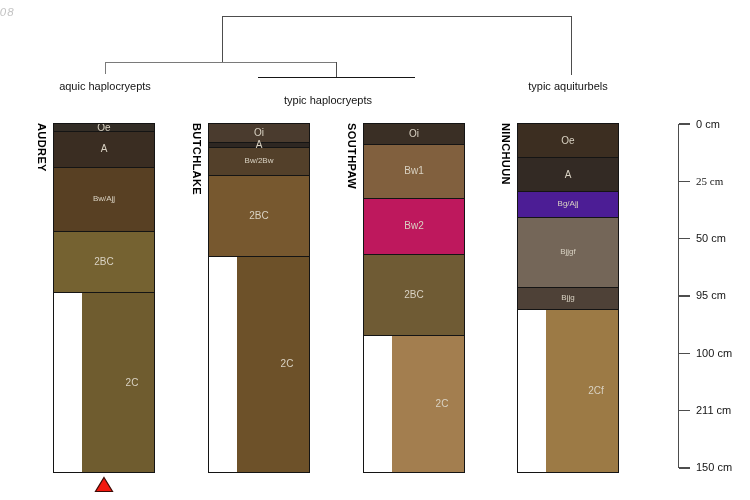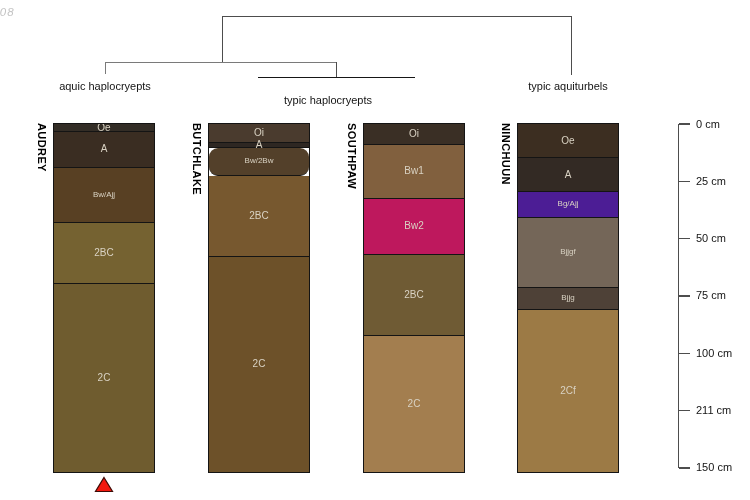--- a/index.html
+++ b/index.html
@@ -22,21 +22,21 @@
   
   .column{
     position:absolute;box-sizing:border-box;border:1.5px solid #141414;
     display:flex;flex-direction:column;overflow:hidden;
   }
   .horizon{
     position:relative;width:100%;box-sizing:border-box;
     display:flex;align-items:center;justify-content:center;
   }
   .horizon.hb{border-bottom:1.5px solid #141414;}
-  .horizon:last-child{flex:1;}
+  .horizon:last-child{flex:1;margin-left:28px;}
   .hlabel{
     color:#d9d2c3;font-size:10px;line-height:0;white-space:nowrap;
   }
   .hlabel.small{font-size:8px;}
   .profile-name{
     position:absolute;writing-mode:vertical-rl;font-weight:bold;font-size:11px;
     color:#000;white-space:nowrap;letter-spacing:0.4px;
   }
   
   .axisline,.tick{position:absolute;background:#4d4d4d;}
@@ -66,42 +66,42 @@
 
   <div id="profiles">
       <div class="profile-name" style="left: 36px; top: 123px;">AUDREY</div>
       <div class="column" style="left: 53px; top: 123px; width: 102px; height: 350px;">
         <div class="horizon hb" style="height: 8.02655px; background: rgb(51, 45, 38);">
           <div class="hlabel">Oe</div>
         </div>
         <div class="horizon hb" style="height: 35.5461px; background: rgb(58, 45, 34);">
           <div class="hlabel">A</div>
         </div>
-        <div class="horizon hb" style="height: 55px; background: rgb(88, 64, 35);">
+        <div class="horizon hb" style="height: 64px; background: rgb(88, 64, 35);">
           <div class="hlabel small">Bw/Ajj</div>
         </div>
         <div class="horizon hb" style="height: 61.9191px; background: rgb(117, 98, 49);">
           <div class="hlabel">2BC</div>
         </div>
         <div class="horizon" style="height: 189.197px; background: rgb(111, 92, 47);">
           <div class="hlabel">2C</div>
         </div>
       </div>
       <div class="tri" style="left: 94px; top: 476px;"><svg width="20" height="17" viewBox="0 0 20 17">
           <polygon points="10,1.5 18.5,15.5 1.5,15.5" fill="#f2190f" stroke="#3d0b06" stroke-width="1.2"></polygon>
         </svg></div>
       <div class="profile-name" style="left: 191px; top: 123px;">BUTCHLAKE</div>
       <div class="column" style="left: 208px; top: 123px; width: 102px; height: 350px;">
         <div class="horizon hb" style="height: 19.4931px; background: rgb(74, 59, 46);">
           <div class="hlabel">Oi</div>
         </div>
         <div class="horizon hb" style="height: 4.5866px; background: rgb(46, 39, 34);">
           <div class="hlabel">A</div>
         </div>
-        <div class="horizon hb" style="height: 27.5196px; background: rgb(83, 64, 42); border-radius: 9px;">
+        <div class="horizon hb" style="height: 27.5196px; background: rgb(83, 64, 42);">
           <div class="hlabel small">Bw/2Bw</div>
         </div>
         <div class="horizon hb" style="height: 81.4121px; background: rgb(119, 88, 47);">
           <div class="hlabel">2BC</div>
         </div>
         <div class="horizon" style="height: 216.717px; background: rgb(109, 81, 41);">
           <div class="hlabel">2C</div>
         </div>
       </div>
       <div class="profile-name" style="left: 346px; top: 123px;">SOUTHPAW</div>
@@ -143,25 +143,25 @@
           <div class="hlabel">2Cf</div>
         </div>
       </div>
     </div>
 
   <div id="axis">
       <div class="axisline" style="left: 678px; top: 124px; width: 1.2px; height: 344px;"></div>
       <div class="tick" style="left: 679px; top: 123.4px; width: 10.5px; height: 1.2px;"></div>
       <div class="ticklabel" style="left: 696px; top: 117.5px;">0 cm</div>
       <div class="tick" style="left: 679px; top: 180.732px; width: 10.5px; height: 1.2px;"></div>
-      <div class="ticklabel" style="left: 696px; top: 174.832px;">25 cm</div>
+      <div class="ticklabel" style="left: 696px; top: 174.832px; font-family: Liberation Serif, serif;">25 cm</div>
       <div class="tick" style="left: 679px; top: 238.065px; width: 10.5px; height: 1.2px;"></div>
       <div class="ticklabel" style="left: 696px; top: 232.165px;">50 cm</div>
       <div class="tick" style="left: 679px; top: 295.397px; width: 10.5px; height: 1.2px;"></div>
-      <div class="ticklabel" style="left: 696px; top: 289.498px;">75 cm</div>
+      <div class="ticklabel" style="left: 696px; top: 289.498px;">95 cm</div>
       <div class="tick" style="left: 679px; top: 352.73px; width: 10.5px; height: 1.2px;"></div>
       <div class="ticklabel" style="left: 696px; top: 346.83px;">100 cm</div>
       <div class="tick" style="left: 679px; top: 410.062px; width: 10.5px; height: 1.2px;"></div>
       <div class="ticklabel" style="left: 696px; top: 404.162px;">211 cm</div>
       <div class="tick" style="left: 679px; top: 467.395px; width: 10.5px; height: 1.2px;"></div>
       <div class="ticklabel" style="left: 696px; top: 461.495px;">150 cm</div>
     </div>
 
 </div>
 

